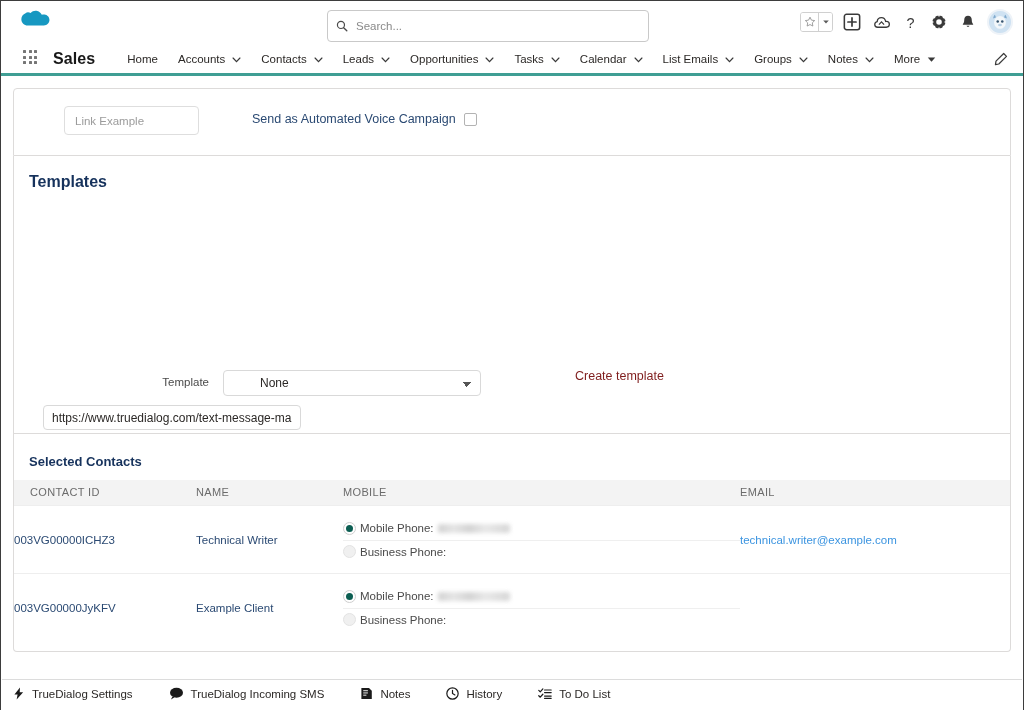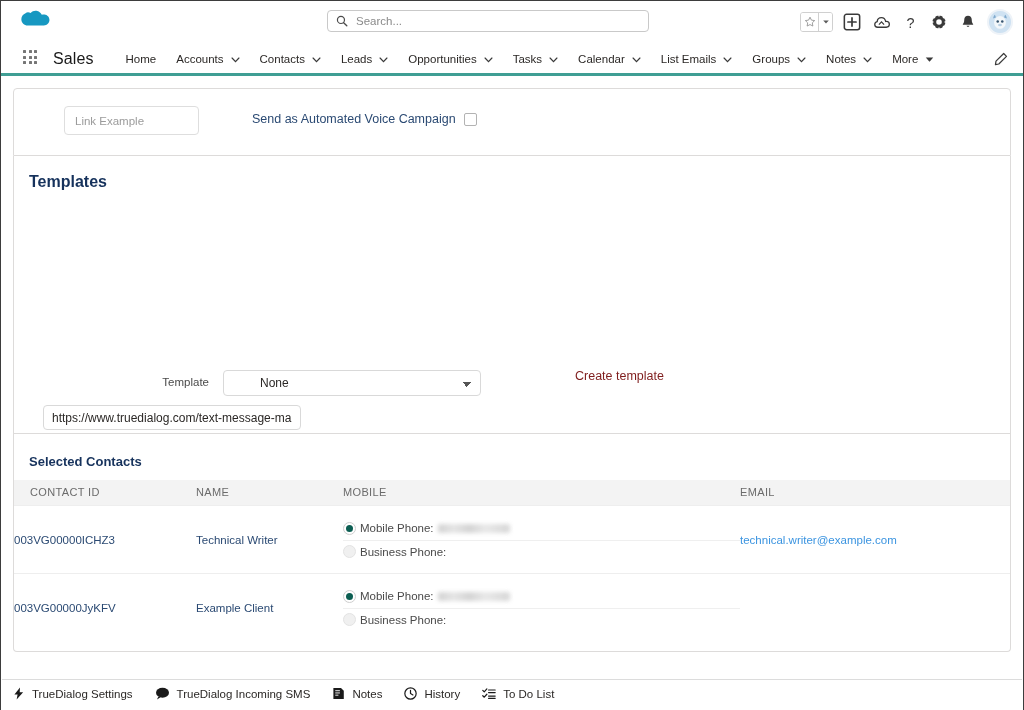--- a/index.html
+++ b/index.html
@@ -28,21 +28,21 @@
     align-items: center;
   }
   .sf-cloud {
     position: absolute;
     left: 17px; top: 8px;
     width: 32px; height: 24px;
   }
   .search-wrap {
     position: absolute;
     left: 326px; top: 9px;
-    width: 322px; height: 22px;
+    width: 322px; height: 32px;
     border: 1px solid #c9c9c9;
     border-radius: 4px;
     background: #fff;
     display: flex;
     align-items: center;
     padding: 0 8px;
   }
   .search-wrap svg { flex: 0 0 auto; margin-right: 6px; }
   .search-input {
     border: 0; outline: 0;
@@ -104,21 +104,21 @@
     display: grid;
     grid-template-columns: repeat(3, 3px);
     grid-template-rows: repeat(3, 3px);
     gap: 2.5px;
     margin-right: 13px;
   }
   .waffle i { background: #767676; border-radius: 0.5px; display: block; }
   .app-name {
     font-size: 16px;
     color: #181818;
-    font-weight: 400;
+    font-weight: 700;
     margin-right: 22px;
     letter-spacing: 0.1px;
   }
   .navitems { display: flex; align-items: center; }
   .navitem {
     display: flex; align-items: center;
     font-size: 11.5px;
     color: #2b2826;
     padding: 0 10px;
     height: 30px;
@@ -383,21 +383,21 @@
   
   .utilbar {
     position: absolute;
     left: 1px; right: 1px; bottom: 1px;
     height: 29px;
     background: #ffffff;
     border-top: 1px solid #dcdcdc;
     display: flex;
     align-items: center;
     padding-left: 10px;
-    gap: 22px;
+    gap: 36px;
   }
   .util {
     display: flex;
     align-items: center;
     gap: 7px;
     font-size: 11.5px;
     color: #2b2826;
     cursor: pointer;
     white-space: nowrap;
   }

